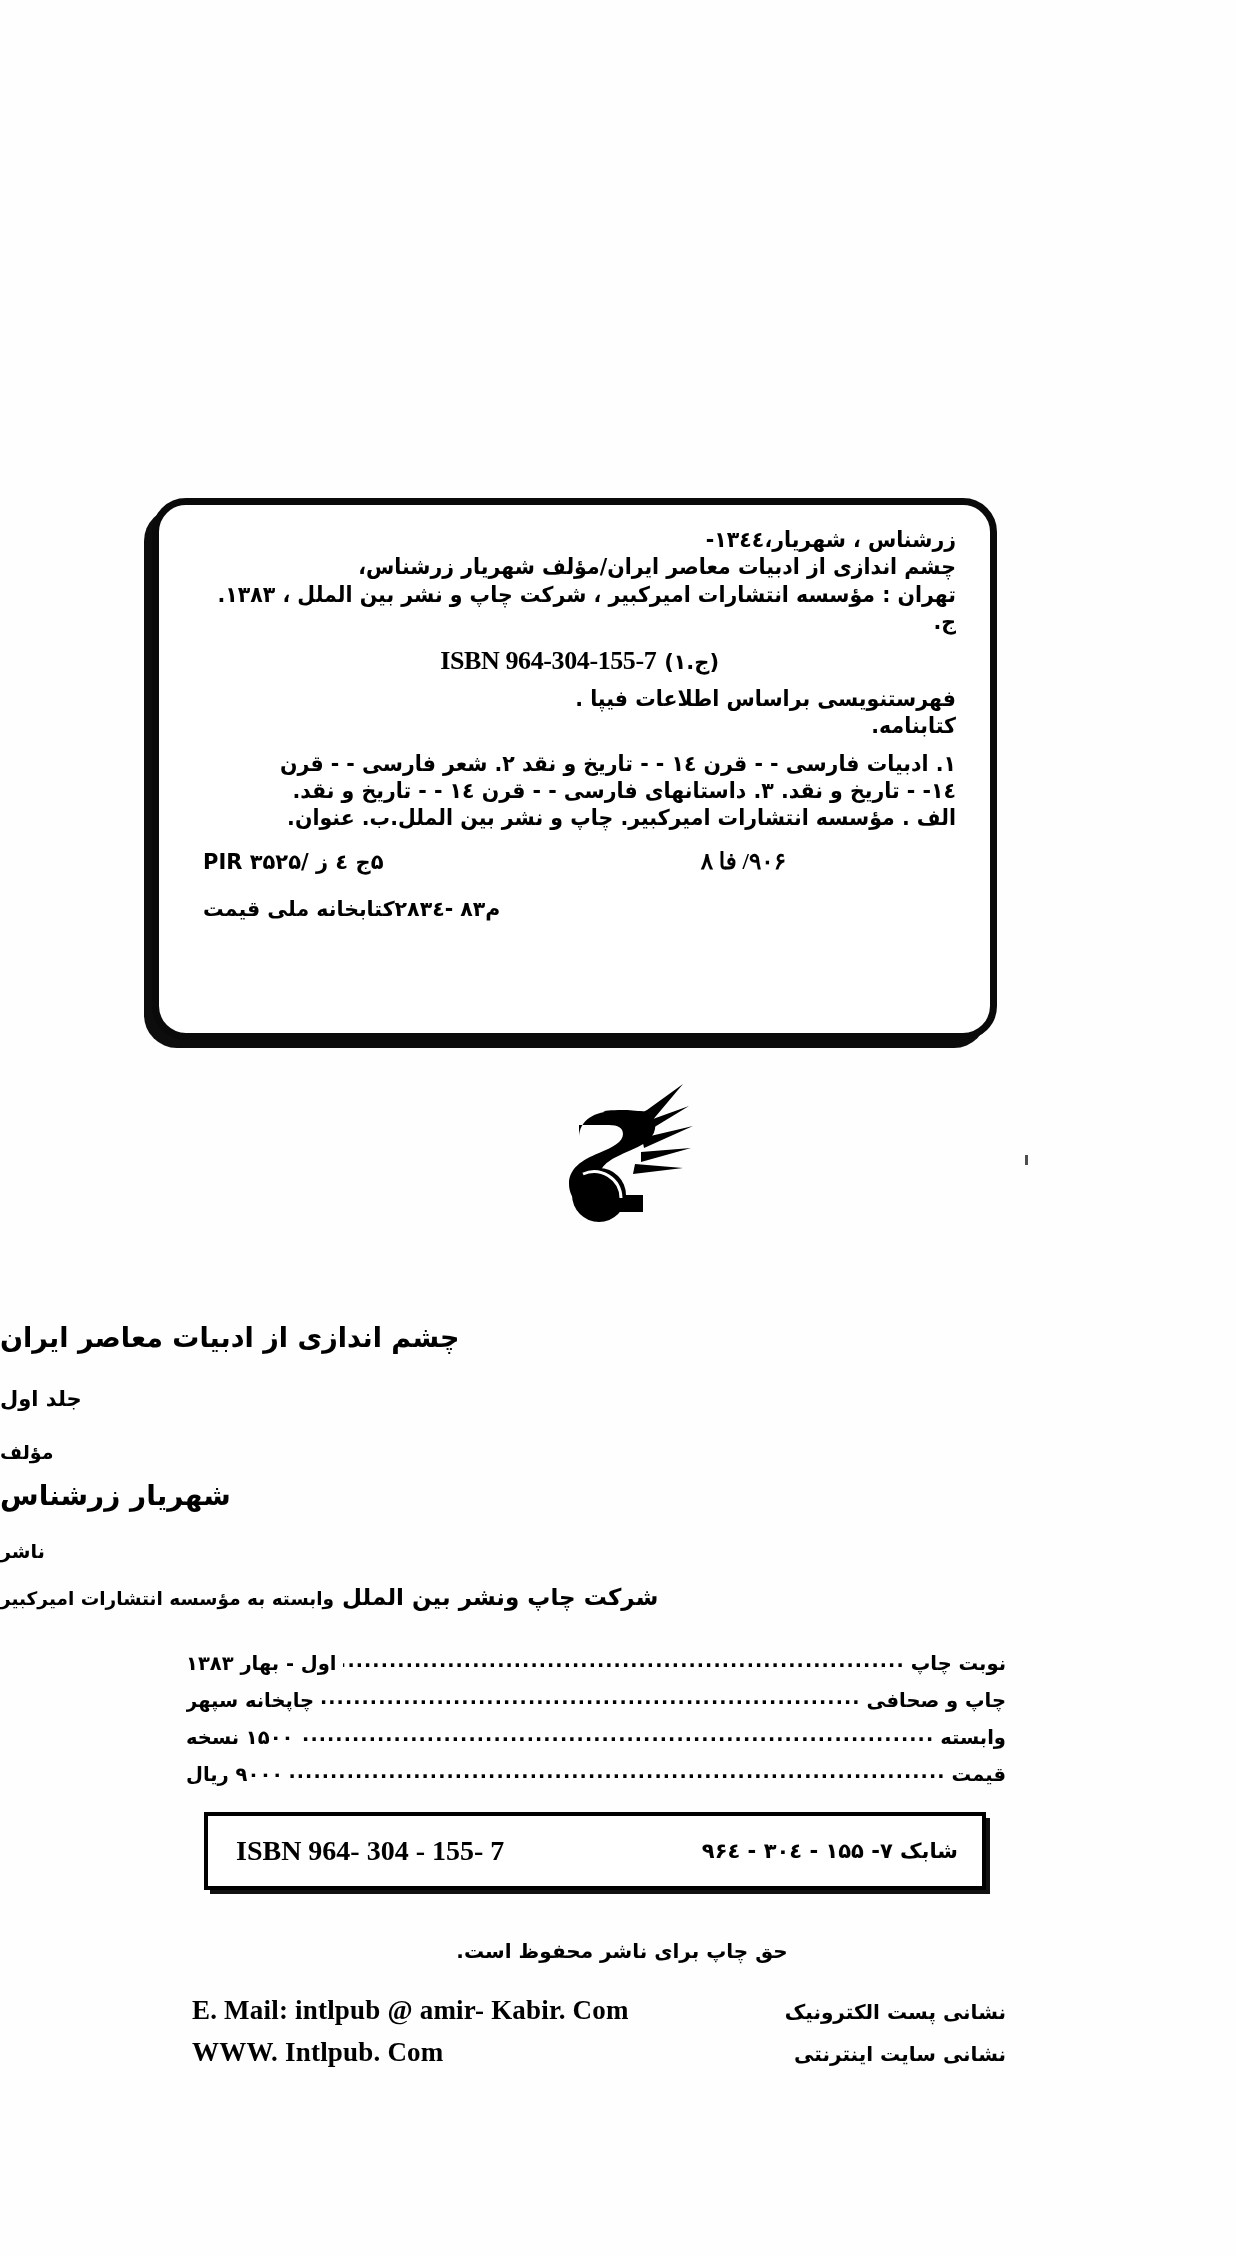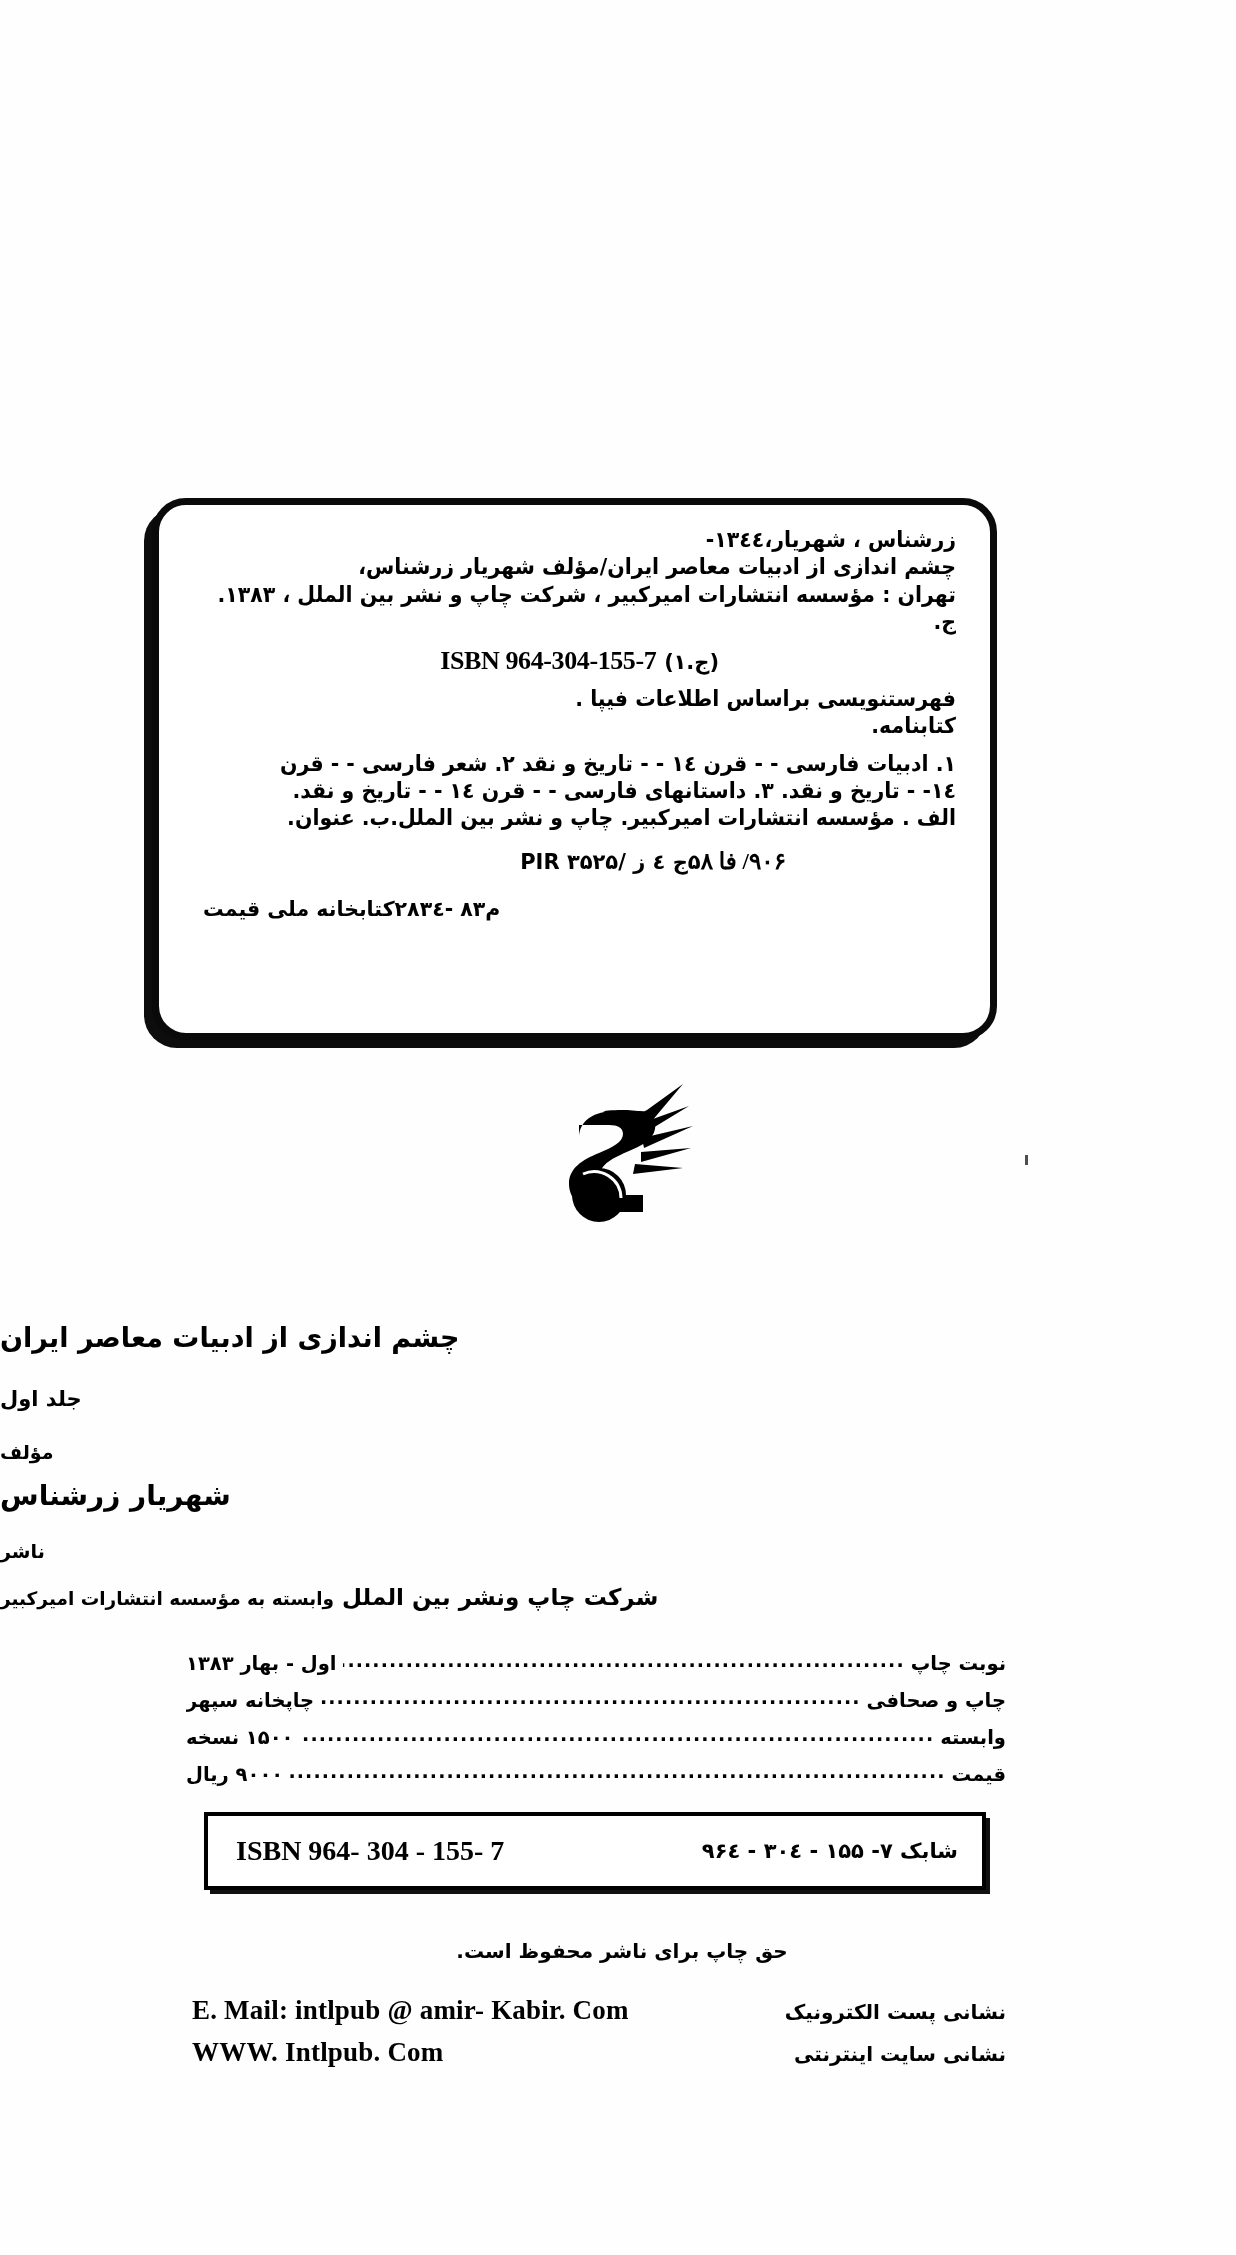--- a/index.html
+++ b/index.html
@@ -33,25 +33,24 @@
     height: 542px;
     box-sizing: border-box;
     border: 7px solid #0a0a0a;
     border-radius: 34px;
     background: #ffffff;
     box-shadow: -9px 9px 0 -1px #0d0d0d;
   }
   .cip-inner {
     position: absolute;
     inset: 0;
-    padding: 22px 34px 10px 14px;
+    padding: 22px 34px 10px 44px;
     box-sizing: border-box;
     direction: rtl;
     text-align: right;
-    margin-left: 30px;
   }
   .cip-line {
     font-family: "DejaVu Sans", "Liberation Sans", sans-serif;
     font-size: 20.5px;
     line-height: 1.33;
     letter-spacing: -0.2px;
     white-space: nowrap;
     font-weight: 600;
     transform: scaleY(1.06);
     transform-origin: right center;
@@ -72,21 +71,21 @@
   .cip-isbn-row .vol {
     font-family: "DejaVu Sans", "Liberation Sans", sans-serif;
     font-size: 21px;
     font-weight: 600;
     margin-left: 8px;
   }
 
   .cip-callrow {
     display: flex;
     flex-direction: row-reverse;
-    justify-content: flex-end;
+    justify-content: space-between;
     align-items: baseline;
     gap: 0;
     direction: rtl;
   }
   .cip-call-a {
     font-size: 21px;
     font-weight: 600;
     white-space: nowrap;
     font-family: "DejaVu Sans", "Liberation Sans", sans-serif;
   }

